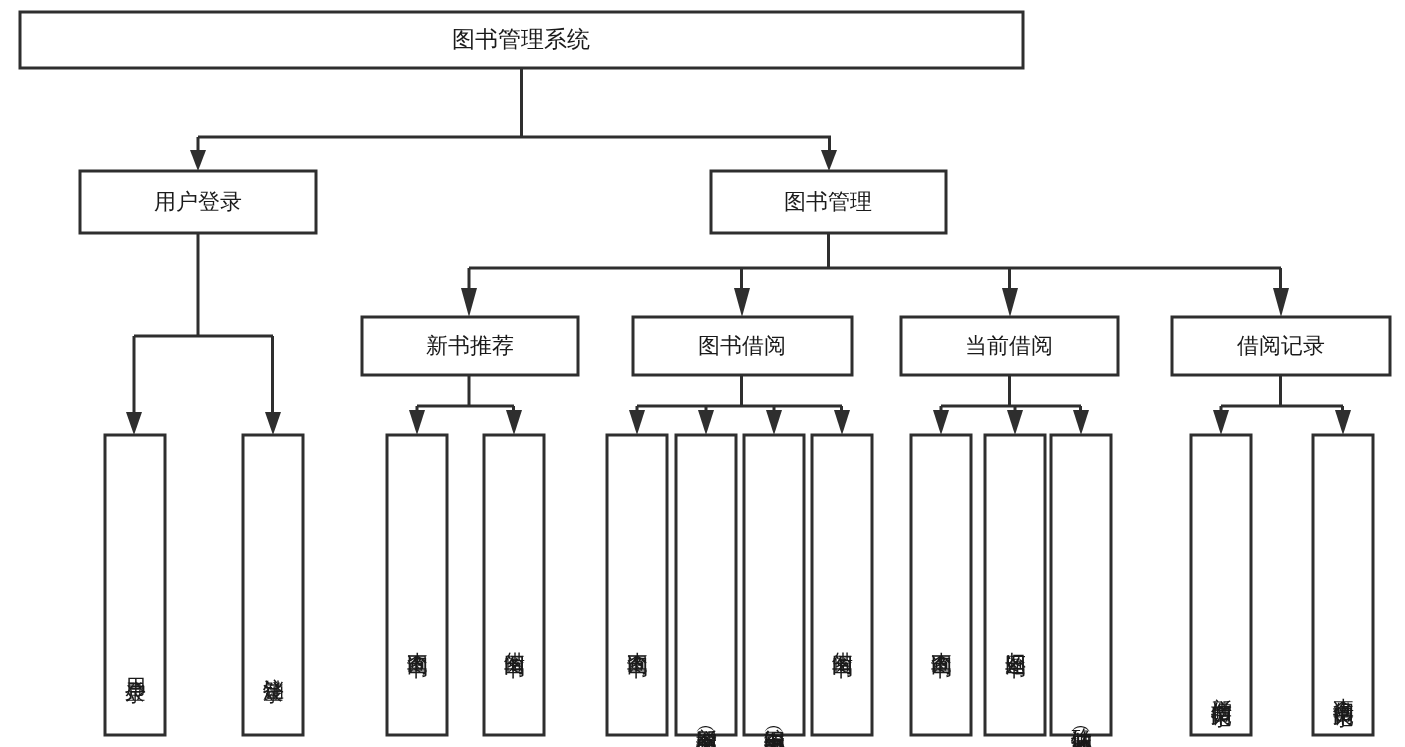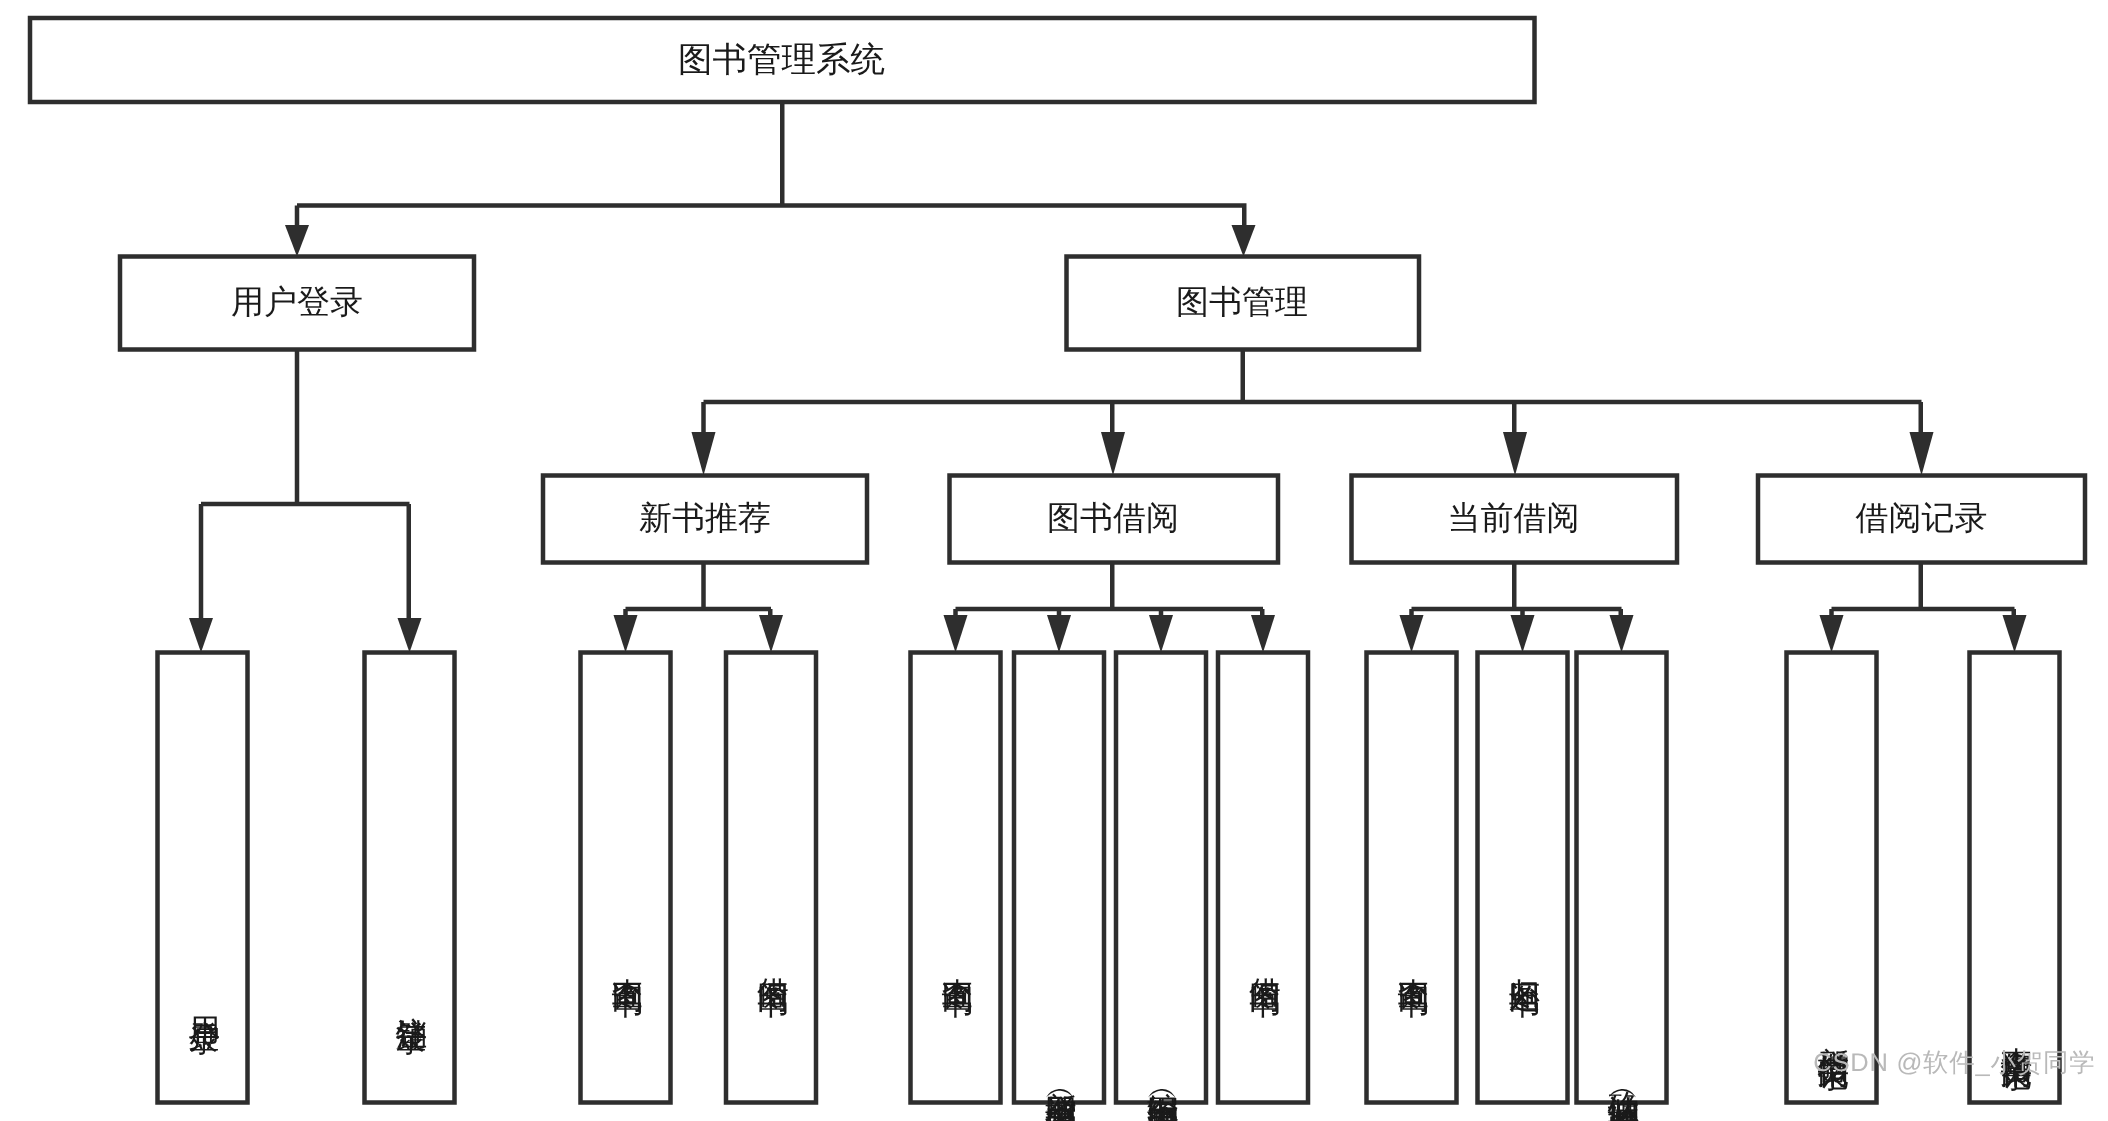--- a/index.html
+++ b/index.html
@@ -225,15 +225,14 @@
   </div>
 
   <div class="leaf-label-wrap" style="left:1191px; top:435px; width:60px; height:300px; padding-bottom:42px;">
     <span class="leaf-label">新增借阅记录</span>
   </div>
 
   <div class="leaf-label-wrap" style="left:1313px; top:435px; width:60px; height:300px; padding-bottom:42px;">
     <span class="leaf-label">查询借阅记录</span>
   </div>
 
-  <div class="watermark">CSDN @软件_小贺同学</div>
 
 </div>
 
 </body></html>

